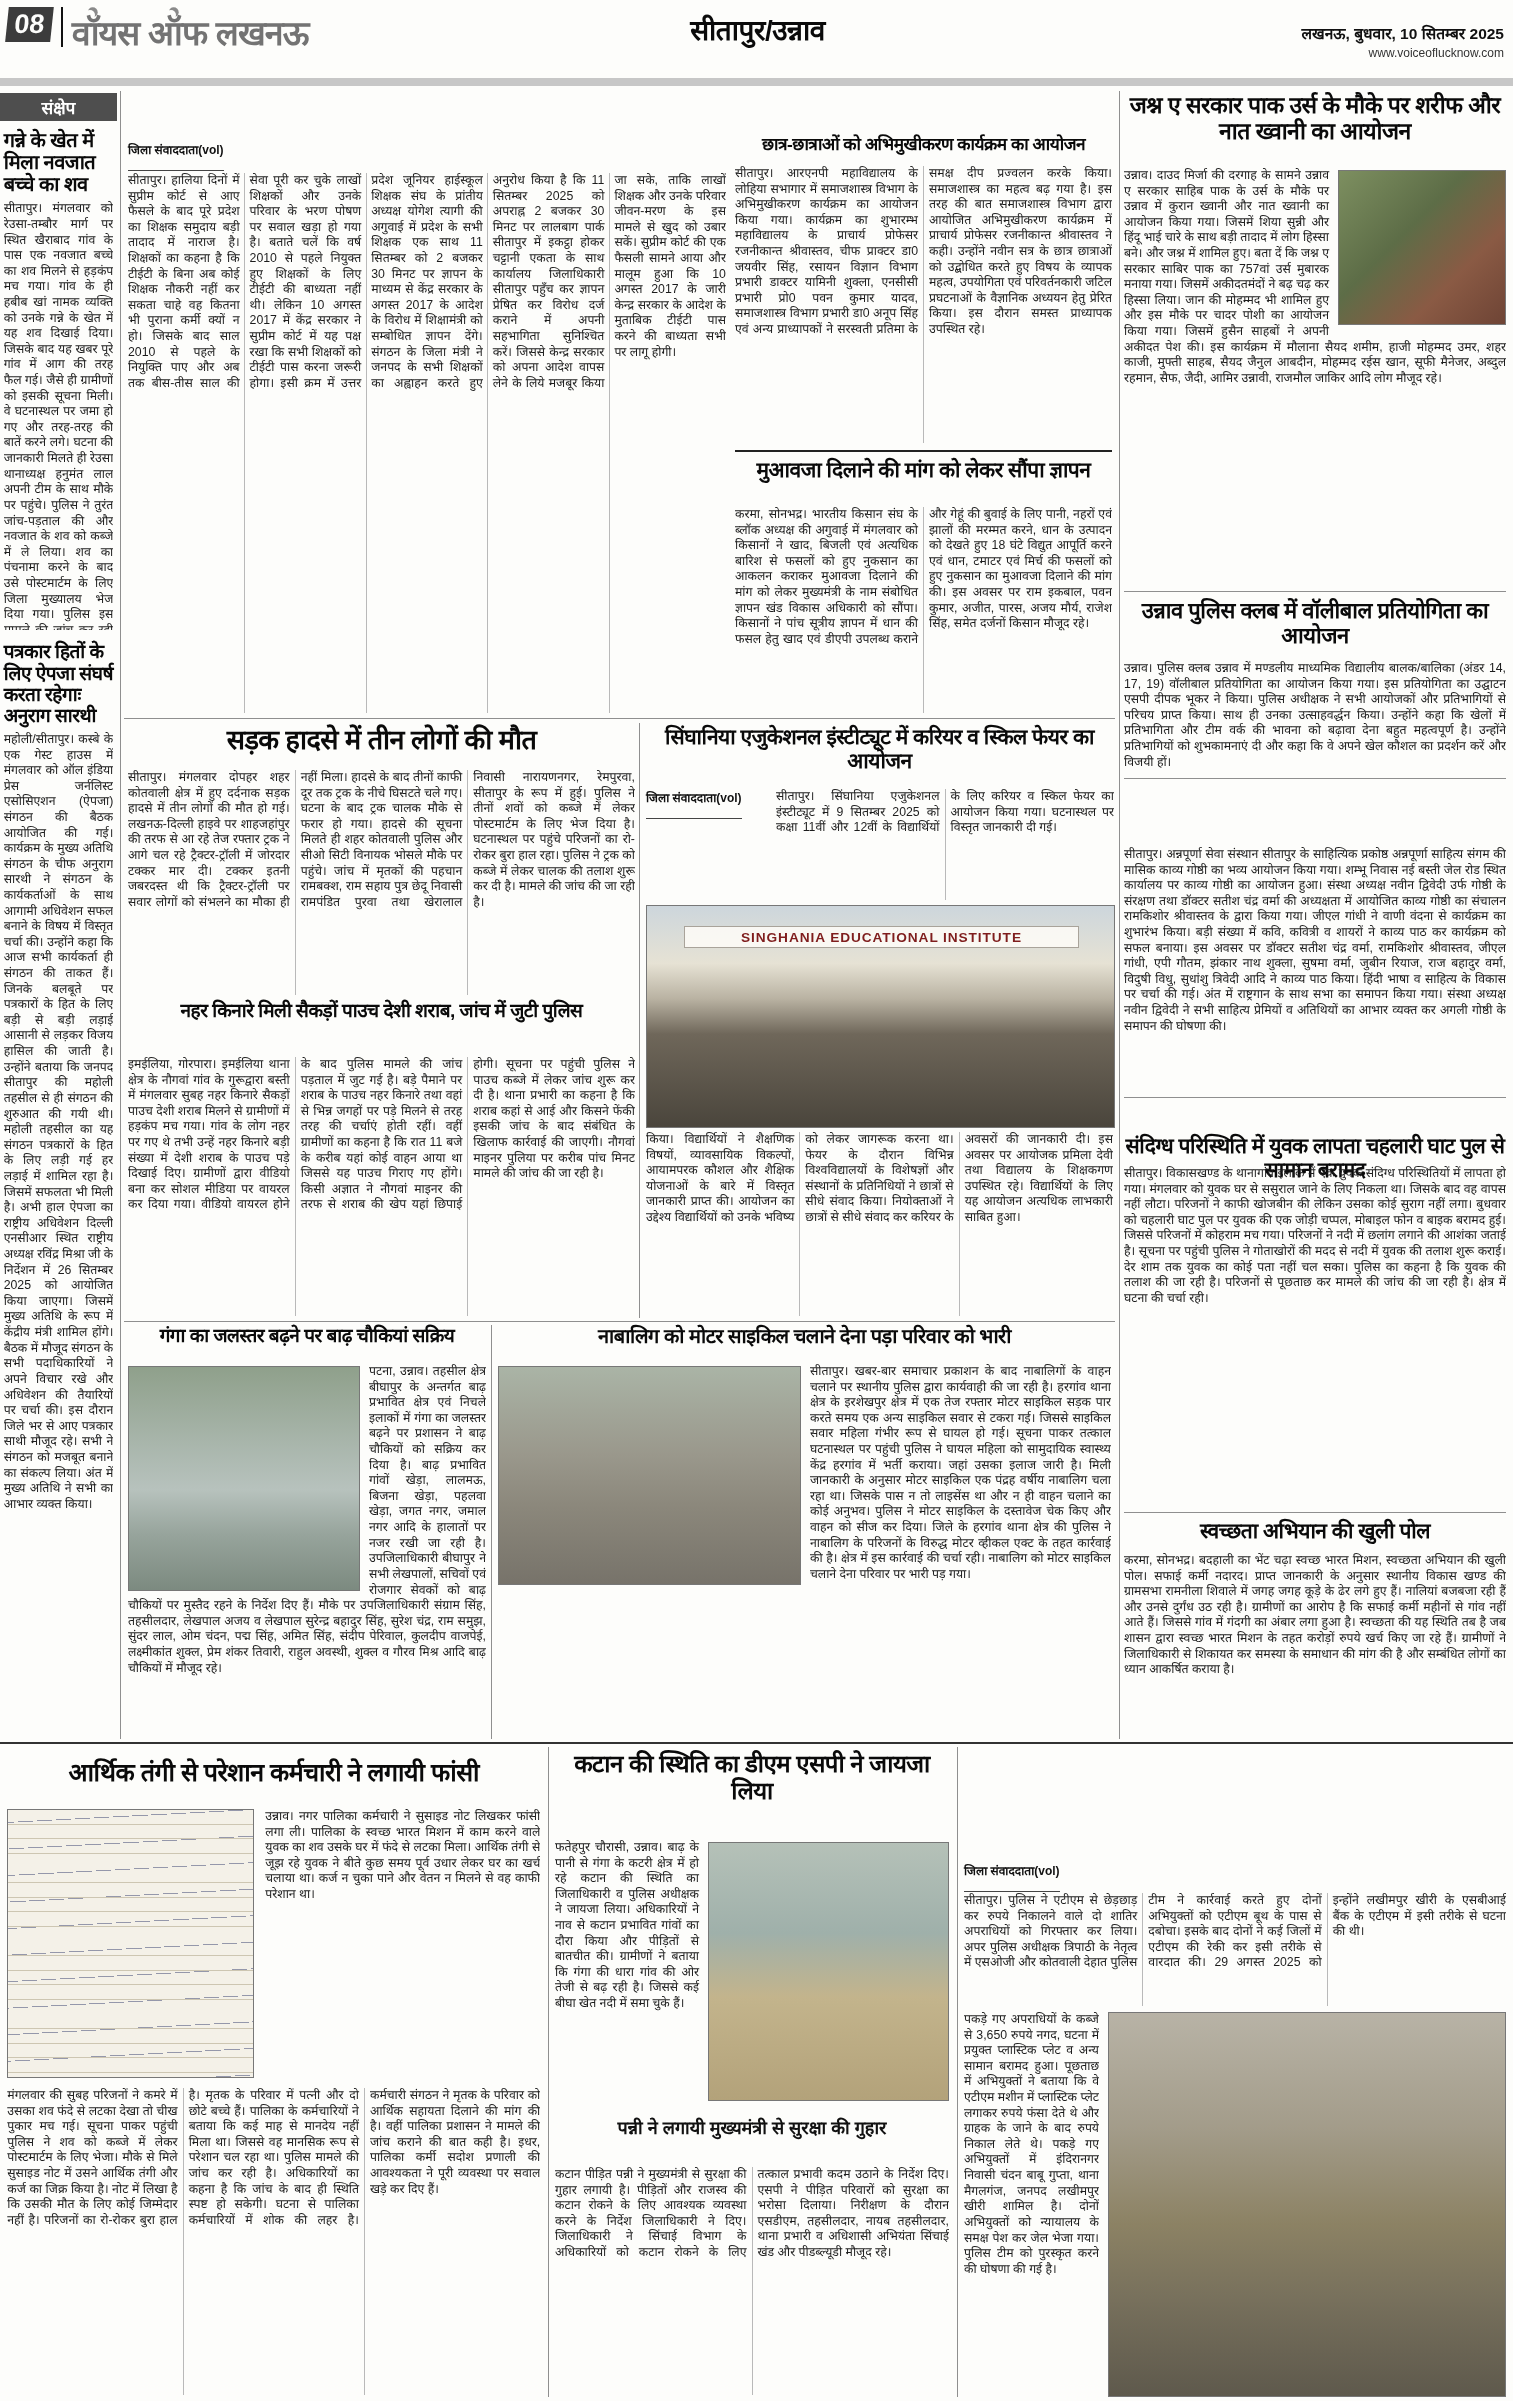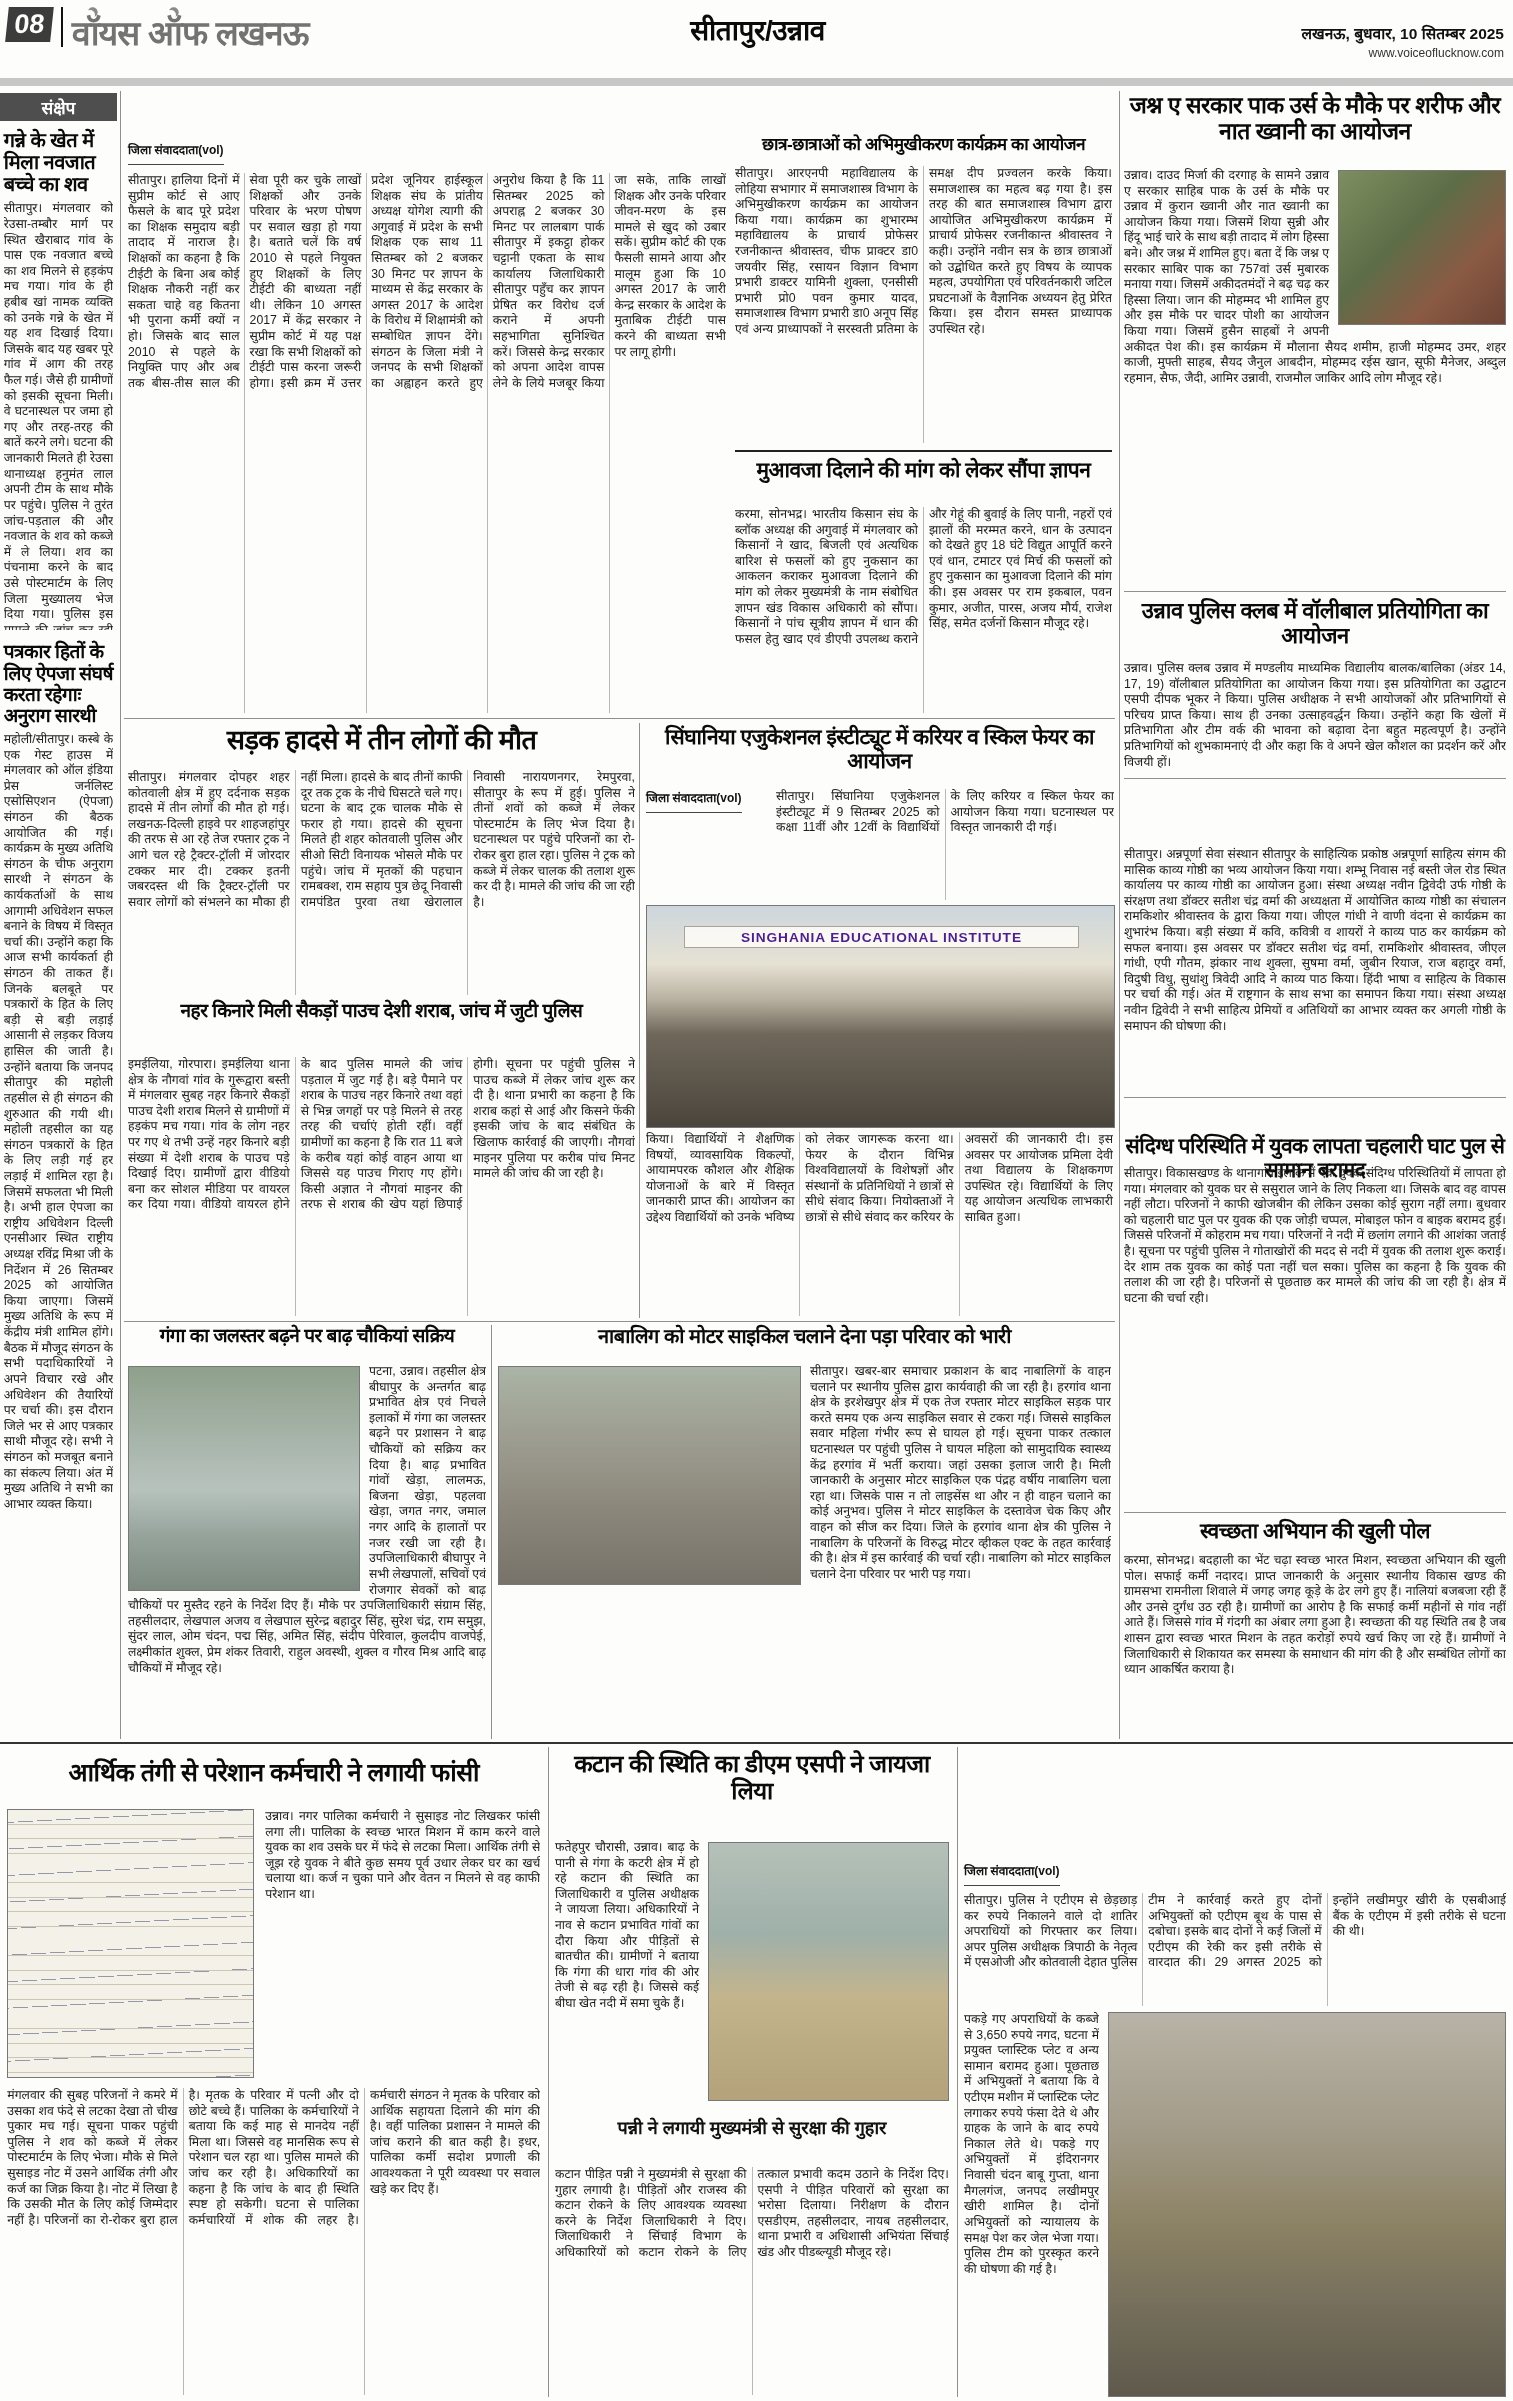--- a/index.html
+++ b/index.html
@@ -5,30 +5,30 @@
   html,body{margin:0;padding:0;background:#e9e9e9;}
   .page{position:relative;width:1513px;height:2401px;background:#fdfdfb;margin:0 auto;
         font-family:"Liberation Sans","DejaVu Sans",sans-serif;color:#111;overflow:hidden;}
   .abs{position:absolute;}
   .hl{font-weight:800;color:#0a0a0a;line-height:1.12;text-align:center;letter-spacing:-0.5px;}
   .hl-left{text-align:left;}
   .body-txt{font-size:12.3px;line-height:1.27;text-align:justify;overflow:hidden;color:#1c1c1c;}
   .cols2{column-count:2;column-gap:11px;column-rule:0.9px solid #b9b9b9;}
   .cols3{column-count:3;column-gap:11px;column-rule:0.9px solid #b9b9b9;}
   .cols5{column-count:5;column-gap:10px;column-rule:0.9px solid #b9b9b9;}
-  .byline{font-weight:700;font-size:12px;border-bottom:1.8px solid #444;padding-bottom:6px;display:inline-block;}
+  .byline{font-weight:700;font-size:12px;border-bottom:1.8px solid #444;padding-bottom:12px;display:inline-block;}
   .vrule{position:absolute;width:0.9px;background:#8f8f8f;}
   .hrule{position:absolute;height:0.9px;background:#8f8f8f;}
   .photo{position:relative;border:0.9px solid #777;overflow:hidden;}
   .grayband{position:absolute;left:0;top:78px;width:1513px;height:8.2px;background:#c7c7c7;}
   .brieflabel{background:#4e4e4e;color:#fff;font-weight:700;font-size:17.3px;text-align:center;padding:2.7px 0;}
   .pageno{background:#3c3c3c;color:#fdfdfb;font-weight:800;font-size:27px;padding:1.8px 7.3px;transform:skewX(-6deg);}
   .mast{font-weight:800;font-size:34px;letter-spacing:-0.9px;color:#737373;line-height:1;}
   .crescent{width:10px;height:10px;border-radius:50%;box-shadow:2.7px -2.7px 0 0 #8a8a8a;display:inline-block;margin:0 12.8px;}
-  .sign{position:absolute;left:8%;top:9%;width:84%;background:rgba(252,250,245,.92);color:#4c1d95;
+  .sign{position:absolute;left:8%;top:9%;width:84%;background:rgba(252,250,245,.92);color:#7f1d1d;
         font-weight:700;font-size:13.7px;text-align:center;padding:2.7px 0;letter-spacing:0.9px;border:0.9px solid #a9a39a;}
   .float-l{float:left;margin:1.8px 9px 3.7px 0;}
   .float-r{float:right;margin:1.8px 0 3.7px 9px;}
   .subhl{font-weight:800;font-size:18px;text-align:center;line-height:1.15;}
 </style>
 </head>
 <body>
 
 <div class="page">
 

